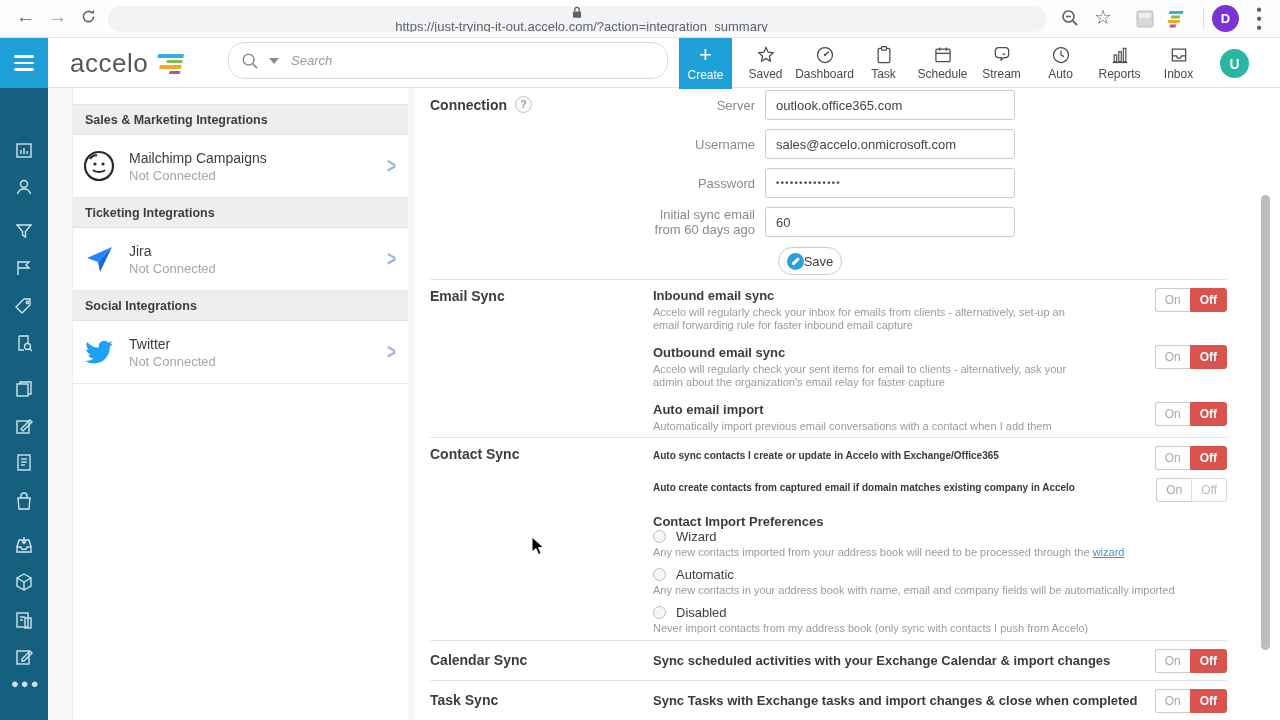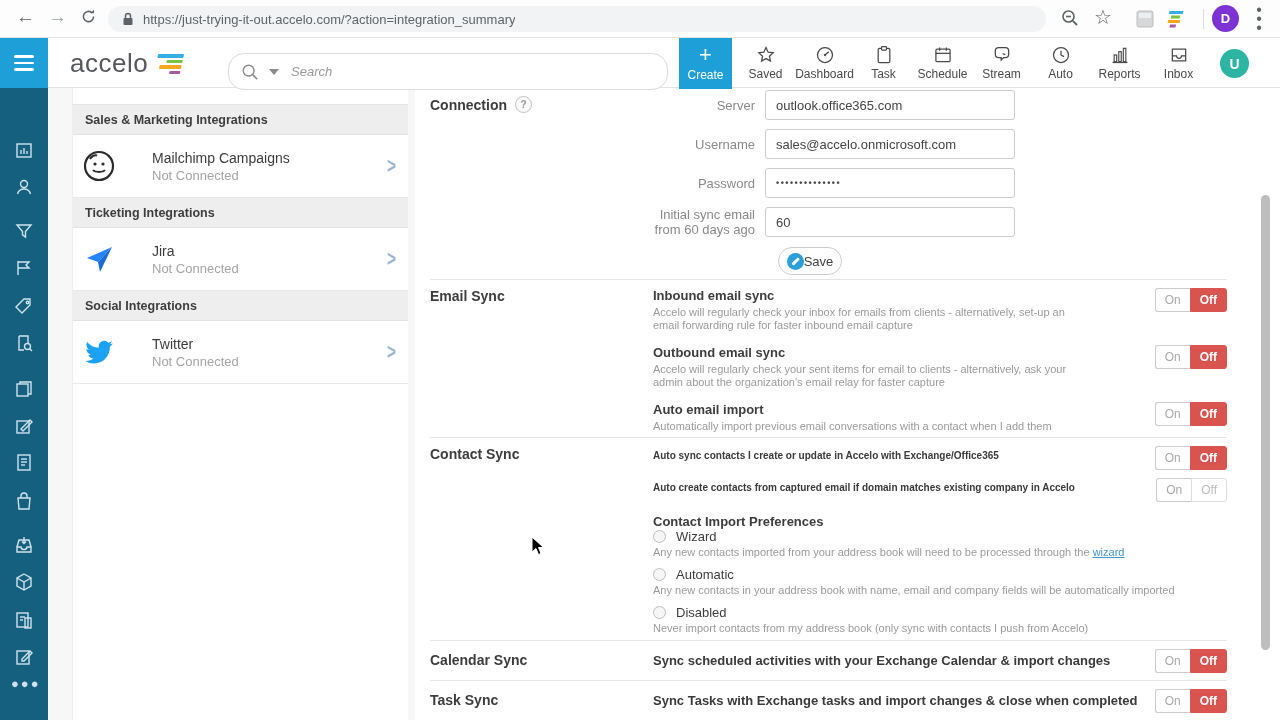--- a/index.html
+++ b/index.html
@@ -2,36 +2,36 @@
 <html><head>
 <meta charset="utf-8">
 <style>
   * { margin:0; padding:0; box-sizing:border-box; }
   html,body { width:1280px; height:720px; overflow:hidden; }
   body { font-family:"Liberation Sans","DejaVu Sans",sans-serif; background:#fff; position:relative; font-size:13px; color:#3d3d3d; }
 
   
   .browser-bar { position:absolute; top:0; left:0; width:1280px; height:38px; background:#fdfdfd; border-bottom:1px solid #e3e3e3; }
   .nav-glyph { position:absolute; top:6px; font-size:19px; color:#5f6368; cursor:default; }
-  .url-bar { position:absolute; left:108px; top:6px; width:938px; height:26px; background:#f1f3f4; border-radius:13px; display:flex; align-items:center; padding:0 14px; }
+  .url-bar { position:absolute; left:108px; top:6px; width:938px; height:26px; background:#f1f3f4; border-radius:13px; display:flex; align-items:center; padding:0 14px;flex-direction:column; }
   .url-text { color:#5f6368; font-size:13px; margin-left:9px; white-space:nowrap; overflow:hidden; }
   .ext-icon { position:absolute; top:8px; }
   .browser-avatar { position:absolute; left:1212px; top:5px; width:27px; height:27px; border-radius:50%; background:#7d32d4; color:#fff; font-size:13px; font-weight:bold; display:flex; align-items:center; justify-content:center; }
   .kebab { position:absolute; left:1252px; top:5px; font-size:16px; color:#5f6368; letter-spacing:0; line-height:9px; text-align:center; width:14px; }
   .ext-sep { position:absolute; left:1203px; top:9px; width:1px; height:20px; background:#dadce0; }
 
   
   .app-header { position:absolute; top:38px; left:0; width:1280px; height:50px; background:#fff; border-bottom:1px solid #e2e2e2; z-index:5; }
   .hamburger { position:absolute; left:0; top:0; width:48px; height:50px; background:#1f9fd8; display:flex; flex-direction:column; align-items:center; justify-content:center; gap:4px; cursor:pointer; }
   .hamburger span { display:block; width:20px; height:2.5px; background:#fff; border-radius:2px; }
   .logo-wrap { position:absolute; left:70px; top:10px; display:flex; align-items:center; }
   .logo-text { font-size:26px; color:#56575b; letter-spacing:.5px; }
   .logo-bars { margin-left:8px; display:flex; flex-direction:column; align-items:flex-end; gap:2px; transform:skewX(-12deg); }
   .logo-bars i { display:block; height:3.5px; border-radius:1px; }
-  .search-box { position:absolute; left:228px; top:15px; width:440px; height:37px; border:1px solid #dcdcdc; border-radius:16px; display:flex; align-items:center; padding:0 12px; background:#fff; }
+  .search-box { position:absolute; left:228px; top:4px; width:440px; height:37px; border:1px solid #dcdcdc; border-radius:16px; display:flex; align-items:center; padding:0 12px; background:#fff; }
   .search-placeholder { color:#9a9a9a; font-style:italic; font-size:13px; margin-left:12px; }
   .caret-down { width:0; height:0; border-left:5px solid transparent; border-right:5px solid transparent; border-top:6px solid #8b8b8b; margin-left:10px; }
   .create-btn { position:absolute; left:679px; top:0; width:53px; height:51px; background:#1f9fd8; color:#fff; display:flex; flex-direction:column; align-items:center; justify-content:center; cursor:pointer; z-index:6; }
   .create-plus { font-size:22px; line-height:20px; font-weight:300; }
   .create-label { font-size:12px; margin-top:3px; }
   .topnav { position:absolute; left:736px; top:0; height:50px; display:flex; }
   .topnav-item { width:59px; display:flex; flex-direction:column; align-items:center; justify-content:center; cursor:pointer; color:#4a4a4a; }
   .topnav-item svg { margin-bottom:2px; }
   .topnav-label { font-size:12px; }
   .user-avatar { position:absolute; left:1220px; top:11px; width:29px; height:29px; border-radius:50%; background:#2bb5a2; color:#fff; font-size:14px; font-weight:bold; display:flex; align-items:center; justify-content:center; cursor:pointer; }
@@ -40,21 +40,21 @@
   .side-rail { position:absolute; top:88px; left:0; width:48px; height:632px; background:#15607f; }
   .rail-icon { position:absolute; left:13px; width:22px; height:22px; cursor:pointer; }
   .rail-icon svg { stroke:#cfe3ee; fill:none; stroke-width:1.4; }
   .rail-dots { color:#cfe3ee; font-size:13px; letter-spacing:2px; position:absolute; left:11px; }
 
   
   .left-panel { position:absolute; top:88px; left:48px; width:367px; height:632px; background:#f7f7f7; }
   .panel-list { position:absolute; left:24px; top:0; width:336px; height:632px; background:#fff; border-left:1px solid #eee; }
   .panel-spacer { height:17px; border-bottom:1px solid #e4e4e4; }
   .panel-header { height:30px; background:#eeeeee; border-bottom:1px solid #e2e2e2; display:flex; align-items:center; padding-left:12px; font-size:12.5px; font-weight:bold; color:#3d3d3d; }
-  .panel-item { height:63px; border-bottom:1px solid #e9e9e9; display:flex; align-items:center; padding:0 10px 0 8px; cursor:pointer; background:#fff;gap:23px; }
+  .panel-item { height:63px; border-bottom:1px solid #e9e9e9; display:flex; align-items:center; padding:0 10px 0 8px; cursor:pointer; background:#fff; }
   .item-logo { width:36px; height:36px; flex:0 0 36px; display:flex; align-items:center; justify-content:center; }
   .item-text { margin-left:12px; flex:1; }
   .item-title { font-size:14px; color:#3d3d3d; }
   .item-status { font-size:13px; color:#a5a5a5; margin-top:2px; }
   .item-chevron { color:#9db4d0; font-size:22px; font-weight:bold; transform:scaleX(.7); }
 
   
   .main { position:absolute; top:88px; left:415px; width:865px; height:632px; background:#fff; overflow:hidden; }
   .section { position:relative; margin:0 53px 0 15px; }
   .section + .section { border-top:1px solid #e4e4e4; }

